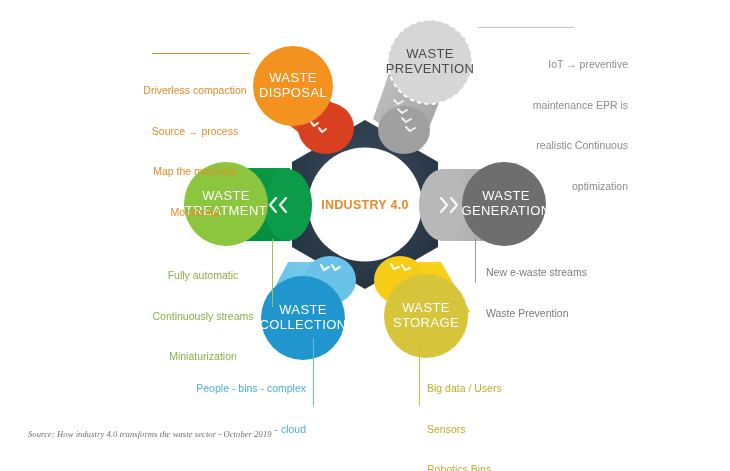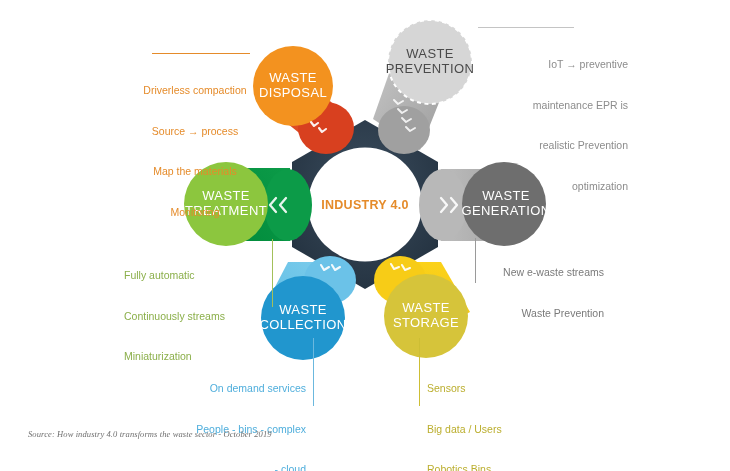--- a/index.html
+++ b/index.html
@@ -162,47 +162,46 @@
     <div>Driverless compaction</div>
     <div>Source → process</div>
     <div>Map the materials</div>
     <div>Monitoring</div>
   </div>
 
   <div class="rule-h" style="left:478px;top:27px;width:96px;background:#C4C4C4;"></div>
   <div class="txtblock" style="left:508px;top:31px;width:120px;text-align:right;color:#8C8C8C;">
     <div>IoT →  preventive</div>
     <div>maintenance EPR is</div>
-    <div>realistic Prevention</div>
+    <div>realistic Continuous</div>
     <div>optimization</div>
   </div>
 
   <div class="rule-v" style="left:475px;top:238px;height:45px;background:#9A9A9A;"></div>
-  <div class="txtblock" style="left:474px;top:239px;width:130px;text-align:right;color:#7A7A7A;">
+  <div class="txtblock" style="left:486px;top:239px;width:130px;text-align:left;color:#7A7A7A;">
     <div>New e-waste streams</div>
     <div>Waste Prevention</div>
   </div>
 
   <div class="rule-v" style="left:419px;top:338px;height:68px;background:#CDBE34;"></div>
   <div class="txtblock" style="left:427px;top:355px;width:130px;text-align:left;color:#BBAE2E;">
+    <div>Big data / Users</div>
     <div>Sensors</div>
-    <div>Big data / Users</div>
     <div>Robotics Bins</div>
     
   </div>
 
   <div class="rule-v" style="left:313px;top:338px;height:68px;background:#6BB8DE;"></div>
   <div class="txtblock" style="left:180px;top:355px;width:126px;text-align:right;color:#4FAEDC;">
-    <div>On demand services</div>
     <div>People - bins - complex</div>
     <div>- cloud</div>
     
   </div>
 
   <div class="rule-v" style="left:272px;top:239px;height:68px;background:#A3C05A;"></div>
-  <div class="txtblock" style="left:124px;top:242px;width:126px;text-align:left;color:#8BAF4A;">
+  <div class="txtblock" style="left:140px;top:242px;width:126px;text-align:center;color:#8BAF4A;">
     <div>Fully automatic</div>
     <div>Continuously streams</div>
     <div>Miniaturization</div>
   </div>
 
   <div id="caption">Source: How industry 4.0 transforms the waste sector - October 2019</div>
 </div>
 
 </body></html>

